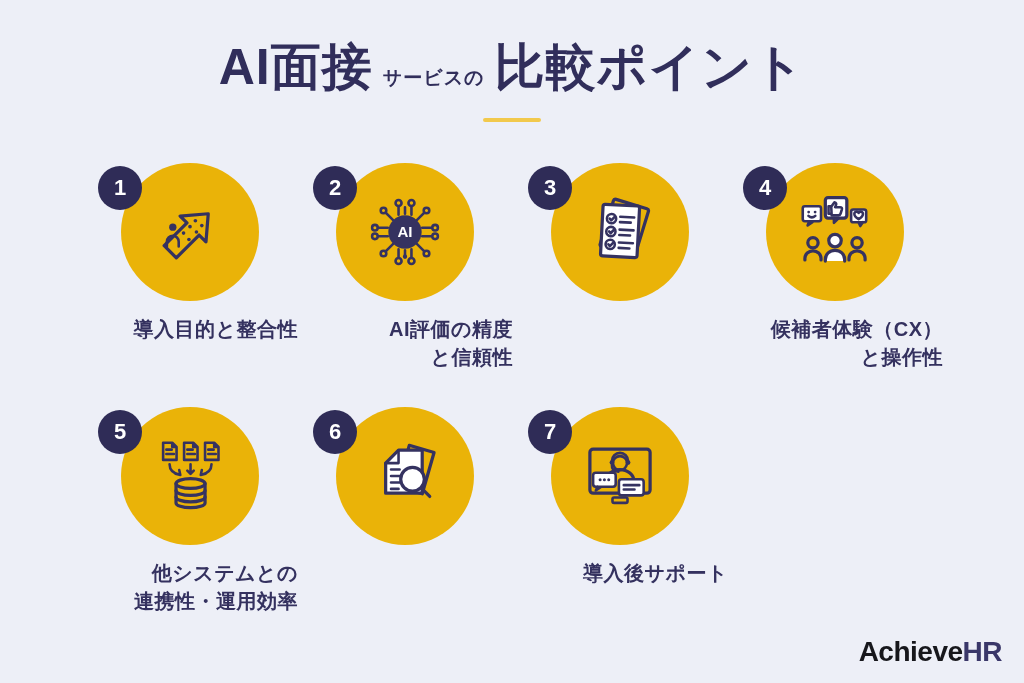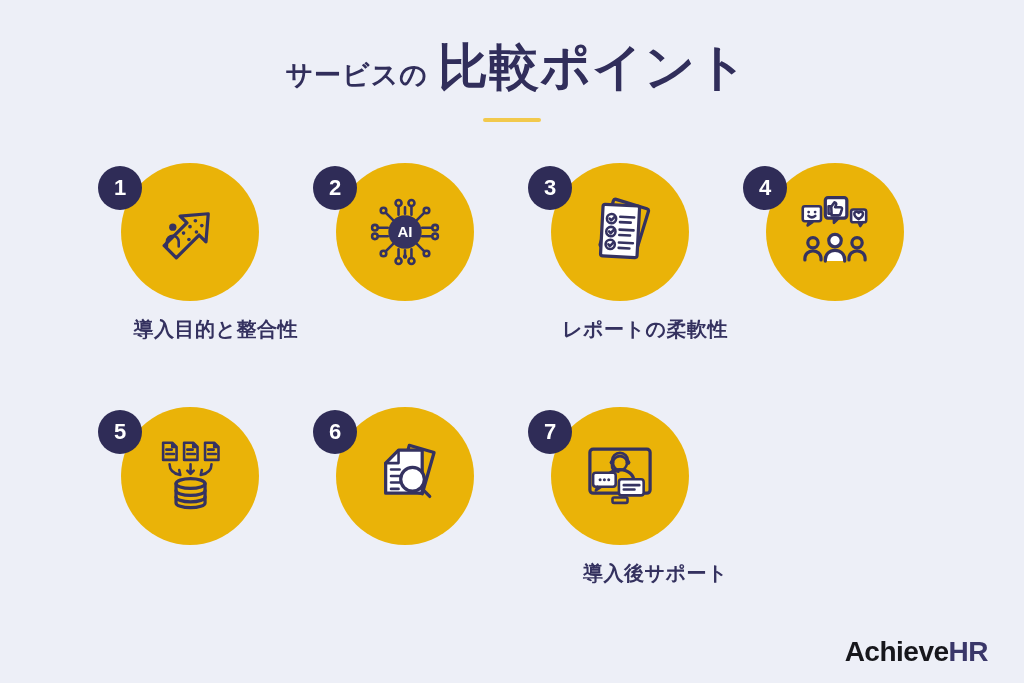--- a/index.html
+++ b/index.html
@@ -16,21 +16,21 @@
   
   .title-row {
     position: absolute; top: 34px; left: 0; width: 100%;
     display: flex; justify-content: center; align-items: baseline;
     color: #312E5B; white-space: nowrap;
   }
   .title-big {
     font-size: 50px; font-weight: 900; letter-spacing: 1px;
   }
   .title-small {
-    font-size: 27px; font-weight: 700; margin: 0 10px; letter-spacing: 1px;
+    font-size: 19px; font-weight: 700; margin: 0 10px; letter-spacing: 1px;
   }
   .divider {
     position: absolute; top: 118px; left: 483px;
     width: 58px; height: 4px; border-radius: 2px;
     background: #F2C94C;
   }
   
   .item { position: absolute; width: 216px; }
   .icon-circle {
     width: 138px; height: 138px; border-radius: 50%;
@@ -50,33 +50,34 @@
     line-height: 1.42; letter-spacing: 0.5px;
   }
   
   .ic { stroke: #353260; fill: none; stroke-width: 3; stroke-linecap: round; stroke-linejoin: round; }
   .ic-thin { stroke-width: 2.4; }
   .ic-fill { fill: #353260; stroke: none; }
   .ic-white { fill: #FFFFFF; }
   .ai-text { font-size: 14px; font-weight: 700; fill: #FFFFFF; text-anchor: middle; }
   
   .logo {
-    position: absolute; right: 36px; bottom: 15px;
+    position: absolute; right: 22px; bottom: 15px;
     font-size: 28px; font-weight: 900; letter-spacing: -0.5px;
     white-space: nowrap;
   }
   .logo .l1 { color: #17171C; }
   .logo .l2 { color: #3A3769; }
 </style>
 </head>
 <body>
 
 <div id="canvas">
 
   <div class="title-row">
+    <span class="title-big">AI面接</span>
     <span class="title-small">サービスの</span>
     <span class="title-big">比較ポイント</span>
   </div>
   <div class="divider"></div>
 
   <div class="item" style="left:82px; top:163px;">
     <div class="icon-circle">
       <svg width="86" height="86" viewBox="0 0 80 80">
         <g transform="rotate(-45 40 40)">
           <path class="ic" d="M14 32 H44 V23 L64 40 L44 57 V48 H14 Z"></path>
@@ -117,20 +118,24 @@
         <circle class="ic ic-thin" cx="20" cy="60" r="2.6"></circle>
         <circle class="ic ic-thin" cx="60" cy="60" r="2.6"></circle>
         <circle class="ic-fill" cx="40" cy="40" r="15.5"></circle>
         <circle class="ic-fill" cx="40" cy="63" r="2"></circle>
         <text class="ai-text" x="40" y="45">AI</text>
       </svg>
     </div>
     <div class="badge">
         <span>2</span>
       </div>
+    <div class="label">
+      <div>AI評価の精度</div>
+      <div>と信頼性</div>
+    </div>
   </div>
 
   <div class="item" style="left:512px; top:163px;">
     <div class="icon-circle">
       <svg width="86" height="86" viewBox="0 0 80 80">
         <rect class="ic" x="27" y="13" width="34" height="46" rx="2" transform="rotate(17 44 36)"></rect>
         <g transform="rotate(3 40 40)">
           <rect class="ic ic-white" x="23" y="15" width="34" height="48" rx="2"></rect>
           <circle class="ic ic-thin" cx="31.5" cy="28" r="4.3"></circle>
           <path class="ic ic-thin" d="M29.8 28 l1.5 1.6 l3 -3.4"></path>
@@ -141,21 +146,20 @@
           <circle class="ic ic-thin" cx="31.5" cy="52" r="4.3"></circle>
           <path class="ic ic-thin" d="M29.8 52 l1.5 1.6 l3 -3.4"></path>
           <path class="ic ic-thin" d="M39.5 49.8 h13 M39.5 54.8 h10"></path>
         </g>
       </svg>
     </div>
     <div class="badge">
         <span>3</span>
       </div>
     <div class="label">
-      <div>レポートの柔軟性</div>
     </div>
   </div>
 
   <div class="item" style="left:727px; top:163px;">
     <div class="icon-circle">
       <svg width="86" height="86" viewBox="0 0 80 80">
         <rect class="ic ic-thin ic-white" x="10" y="16" width="17" height="14" rx="2"></rect>
         <path class="ic ic-thin" d="M16 30 l-1.5 4 l4.5 -3.2"></path>
         <circle class="ic-fill" cx="15.5" cy="21.5" r="1.3"></circle>
         <circle class="ic-fill" cx="21.5" cy="21.5" r="1.3"></circle>
@@ -170,20 +174,24 @@
         <path class="ic" d="M12 66 v-1.5 a7.5 7 0 0 1 15 0 V66"></path>
         <circle class="ic ic-white" cx="40" cy="48" r="5.8"></circle>
         <path class="ic ic-white" d="M31 67 v-1.5 a9 8.5 0 0 1 18 0 V67"></path>
         <circle class="ic" cx="60.5" cy="50" r="4.8"></circle>
         <path class="ic" d="M53 66 v-1.5 a7.5 7 0 0 1 15 0 V66"></path>
       </svg>
     </div>
     <div class="badge">
         <span>4</span>
       </div>
+    <div class="label">
+      <div>候補者体験（CX）</div>
+      <div>と操作性</div>
+    </div>
   </div>
 
   <div class="item" style="left:82px; top:407px;">
     <div class="icon-circle">
       <svg width="86" height="86" viewBox="0 0 80 80">
         <path class="ic ic-thin" d="M15 25 V9 h8.5 l4 4 V25 z M23.5 9 v4 h4"></path>
         <path class="ic ic-thin" d="M18 15.5 h5 M18 19.5 h7"></path>
         <path class="ic ic-thin" d="M34.5 25 V9 h8.5 l4 4 V25 z M43 9 v4 h4"></path>
         <path class="ic ic-thin" d="M37.5 15.5 h5 M37.5 19.5 h7"></path>
         <path class="ic ic-thin" d="M54 25 V9 h8.5 l4 4 V25 z M62.5 9 v4 h4"></path>
@@ -193,20 +201,24 @@
         <path class="ic ic-thin" d="M60 29 q0 8 -10 10 M50 39 l4.5 -1 M50 39 l1 -4.5"></path>
         <ellipse class="ic" cx="40.5" cy="47" rx="13.5" ry="4.5"></ellipse>
         <path class="ic" d="M27 47 v18 a13.5 4.5 0 0 0 27 0 V47"></path>
         <path class="ic" d="M27 53.5 a13.5 4.5 0 0 0 27 0"></path>
         <path class="ic" d="M27 59.5 a13.5 4.5 0 0 0 27 0"></path>
       </svg>
     </div>
     <div class="badge">
         <span>5</span>
       </div>
+    <div class="label">
+      <div>他システムとの</div>
+      <div>連携性・運用効率</div>
+    </div>
   </div>
 
   <div class="item" style="left:297px; top:407px;">
     <div class="icon-circle">
       <svg width="86" height="86" viewBox="0 0 80 80">
         <rect class="ic" x="38" y="14" width="24" height="40" transform="rotate(16 50 34)"></rect>
         <path class="ic ic-white" d="M22 28 L34 16 H56 V56 H22 Z"></path>
         <path class="ic ic-thin" d="M34 16 v12 h-12"></path>
         <path class="ic ic-thin" d="M27 34 h8 M27 40 h9 M27 46 h9 M27 52 h7"></path>
         <circle class="ic ic-white" cx="47" cy="43" r="11"></circle>

